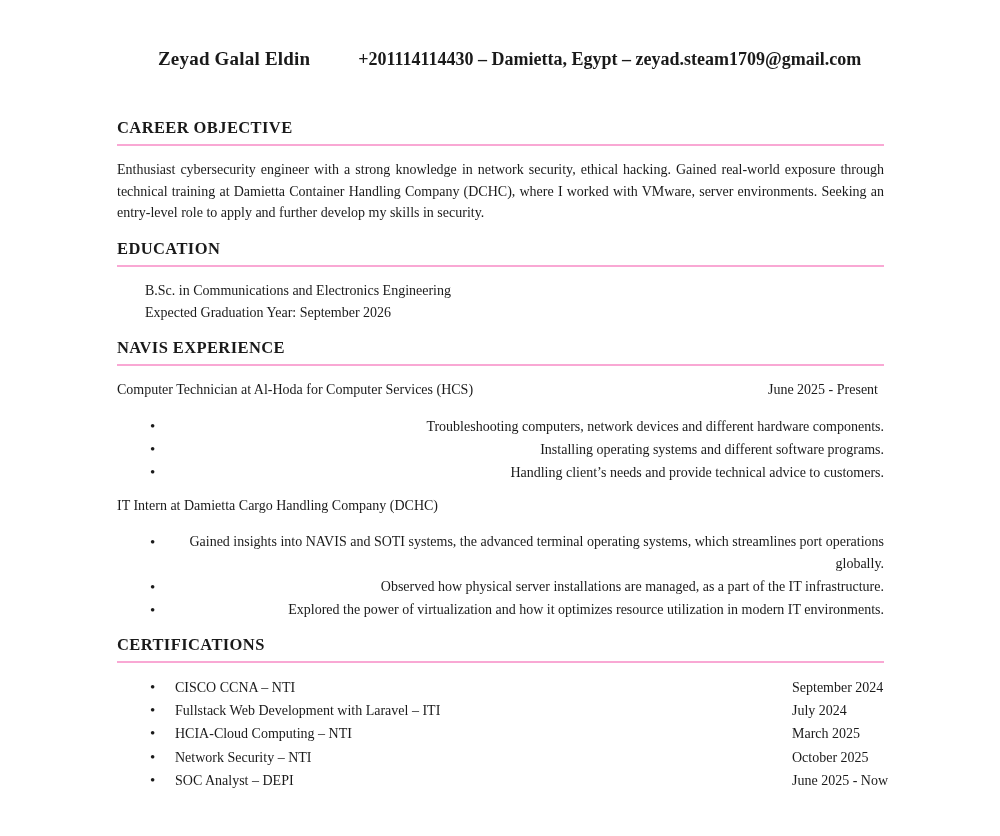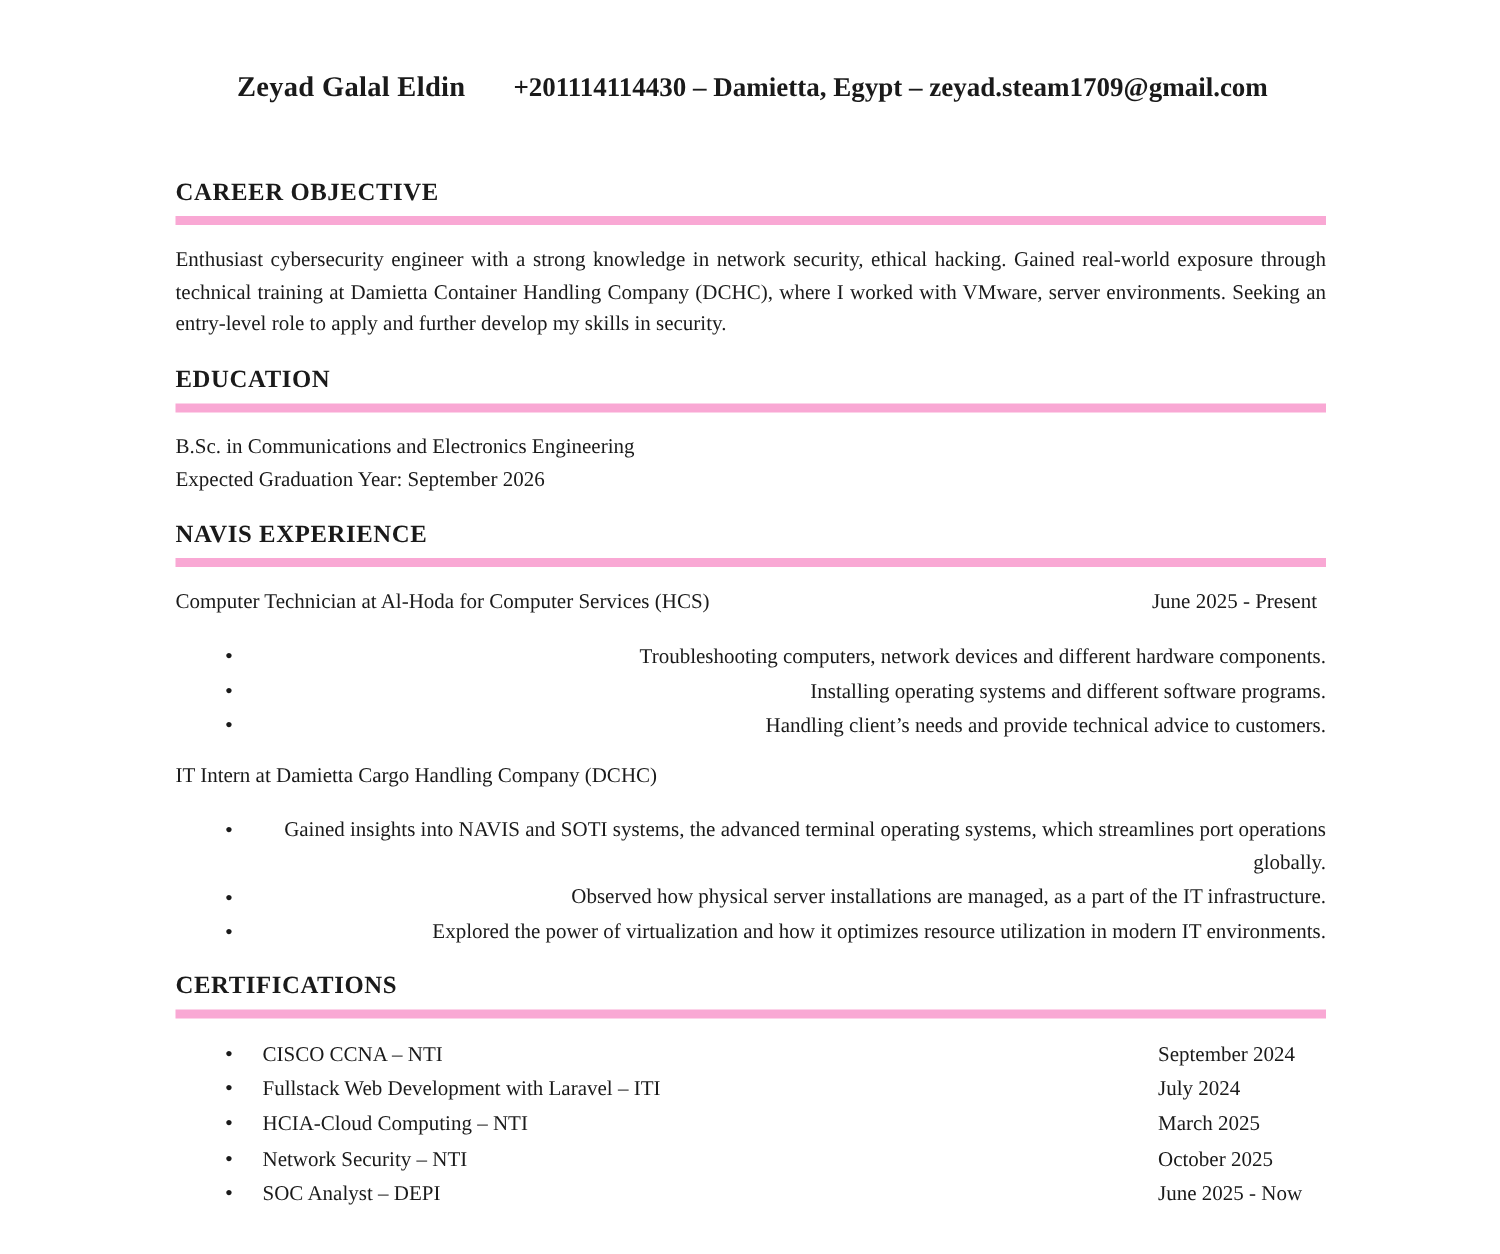--- a/index.html
+++ b/index.html
@@ -22,21 +22,21 @@
     top: 0;
     width: 767px;
     font-size: 14px;
   }
 
   
   .header-row {
     margin: 48px 0 0 41px;
     display: flex;
     align-items: baseline;
-    gap: 32px;
+    gap: 48px;
   }
   .name {
     font-size: 19px;
     font-weight: bold;
     letter-spacing: 0.2px;
     white-space: nowrap;
   }
   .contact {
     font-size: 18px;
     font-weight: bold;
@@ -44,37 +44,37 @@
     text-align: center;
   }
 
   
   .section-heading {
     font-size: 16.5px;
     font-weight: bold;
     letter-spacing: 0.4px;
     line-height: 20px;
     padding-bottom: 6px;
-    border-bottom: 6px solid #f9a8d4;
+    border-bottom: 2px solid #f9a8d4;
   }
   .h-career  { margin-top: 48px; }
   .h-edu     { margin-top: 15px; }
   .h-work    { margin-top: 14px; }
   .h-cert    { margin-top: 13px; }
 
   
   .objective {
     margin-top: 13px;
     line-height: 21.5px;
     text-align: justify;
   }
 
   
   .edu-school { margin-top: 13px; line-height: 21px; }
-  .edu-block  { margin-top: 13px; line-height: 22px; }
+  .edu-block  { margin-top: 13px; line-height: 22px; margin-left: 28px; }
 
   
   .job-row {
     margin-top: 13px;
     line-height: 21px;
     display: flex;
     justify-content: space-between;
     align-items: baseline;
   }
   .job-dates { white-space: nowrap; padding-right: 6px; }
@@ -104,21 +104,21 @@
     padding-left: 58px;
     line-height: 23.3px;
   }
   .cert-row .bullet-glyph {
     position: absolute;
     left: 33px;
     font-size: 15px;
   }
   .cert-date {
     position: absolute;
-    left: 655px;
+    left: 675px;
     top: 0;
     white-space: nowrap;
     text-align: right;
   }
 </style>
 </head>
 <body>
 
 <div class="page">
   <div class="content">

